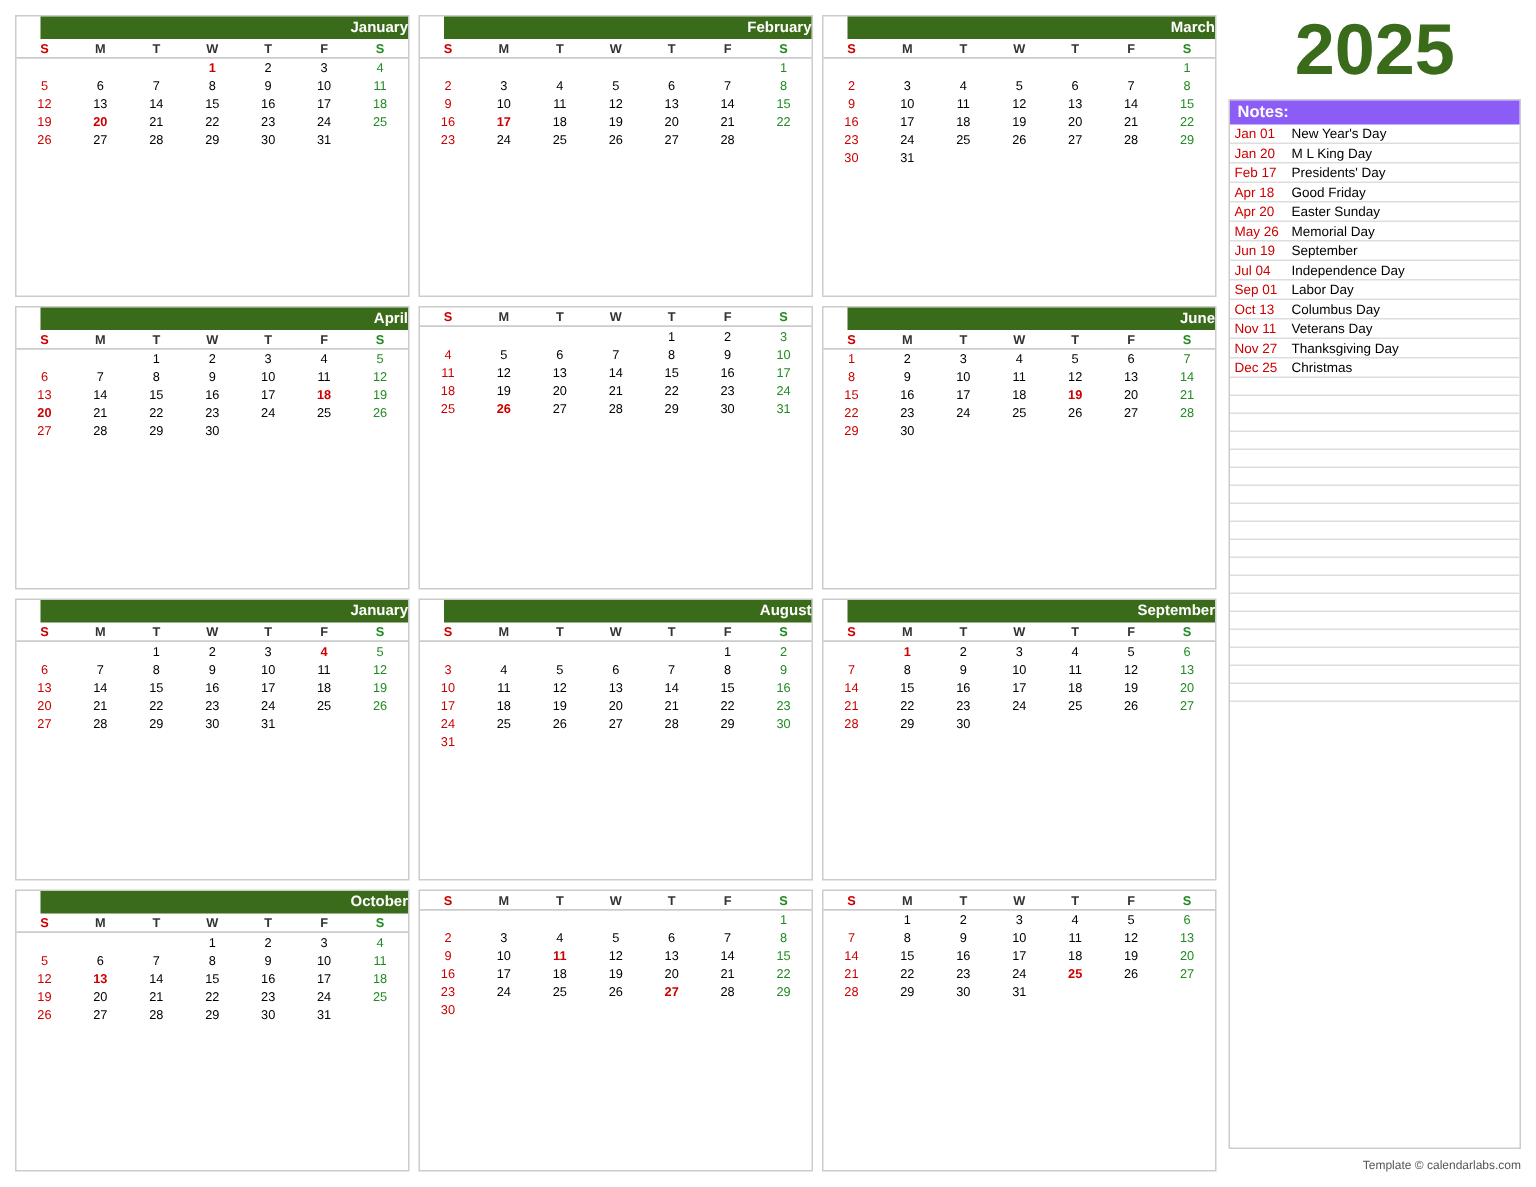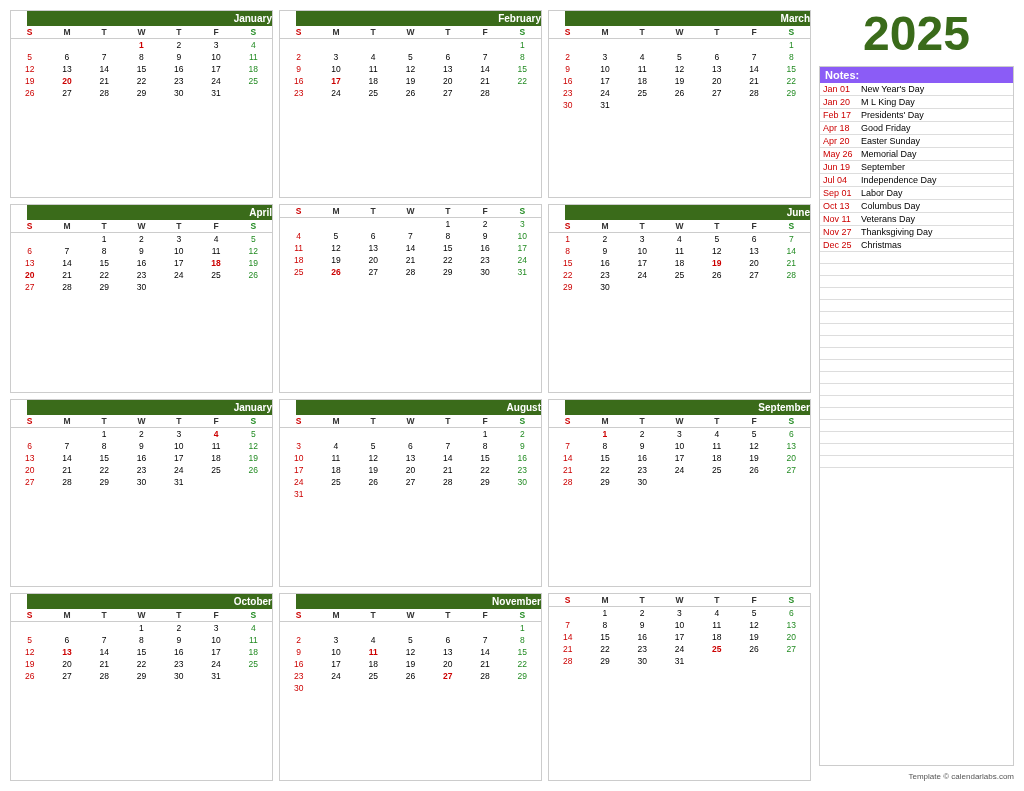--- a/index.html
+++ b/index.html
@@ -755,21 +755,20 @@
               <td>28</td>
               <td>29</td>
               <td>30</td>
               <td>31</td>
               <td></td>
             </tr>
           </tbody>
         </table>
       </div>
       <div class="month-block">
-        <div class="month-header">November</div>
         <table class="month-table">
           <thead>
             <tr>
               <th style="color: rgb(204, 0, 0);">S</th>
               <th>M</th>
               <th>T</th>
               <th>W</th>
               <th>T</th>
               <th>F</th>
               <th style="color: rgb(34, 139, 34);">S</th>

